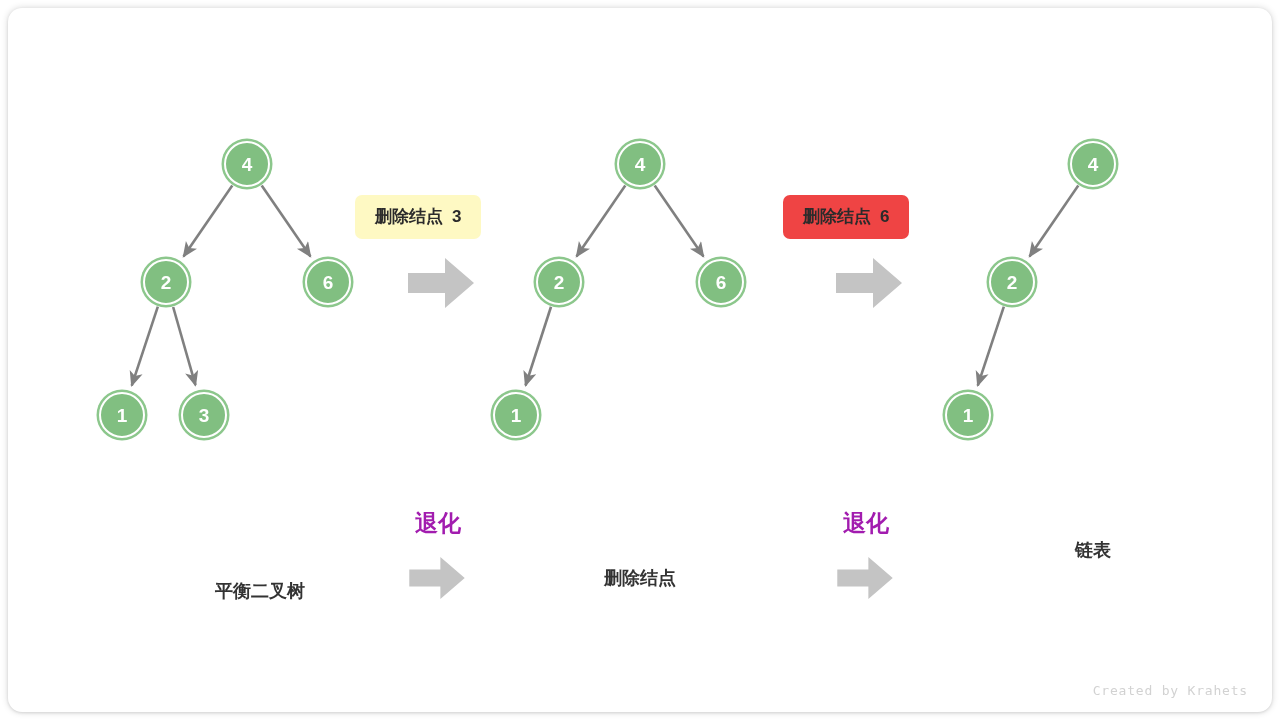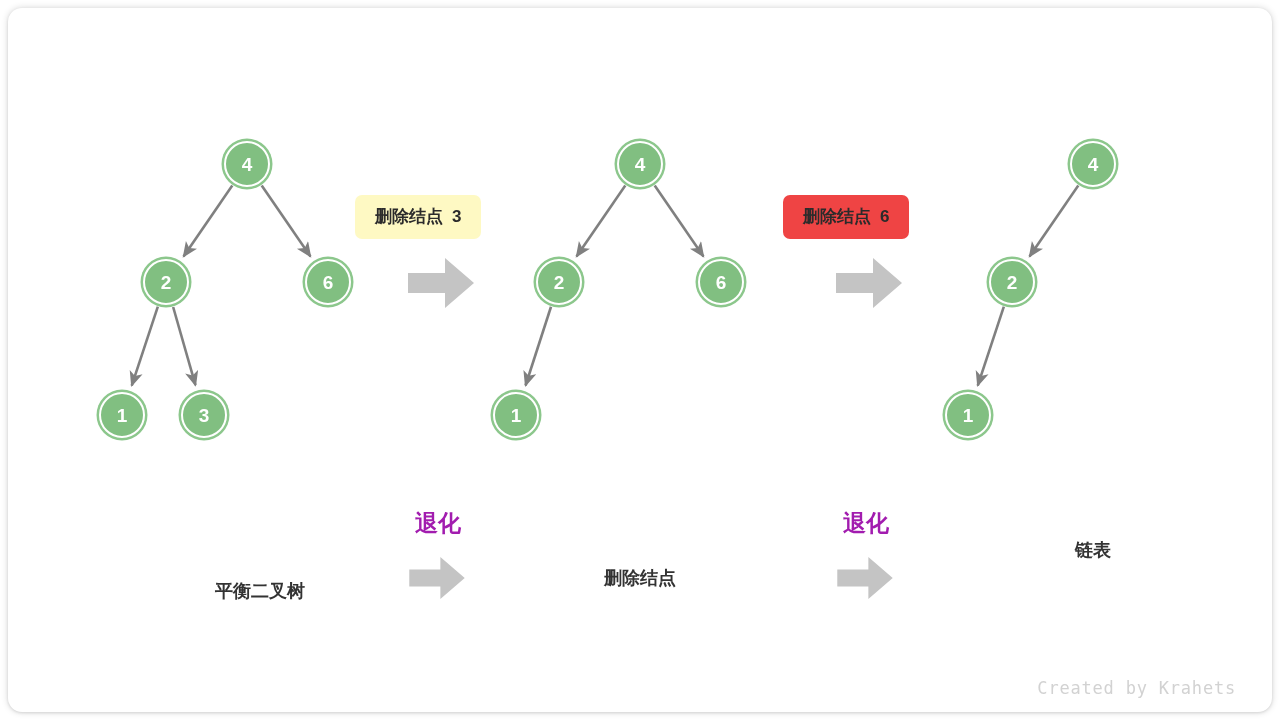--- a/index.html
+++ b/index.html
@@ -86,24 +86,24 @@
     color: #a21caf;
     font-size: 23px;
     font-weight: 700;
     white-space: nowrap;
     transform: translateX(-50%);
     font-family: "Liberation Sans", "DejaVu Sans", sans-serif;
   }
   
   .watermark {
     position: absolute;
-    right: 44px;
+    right: 32px;
     bottom: 22px;
     color: #d2d2d2;
-    font-size: 17px;
+    font-size: 13px;
     letter-spacing: 0.8px;
     font-family: "DejaVu Sans Mono", "Liberation Mono", monospace;
   }
 </style>
 </head>
 <body>
 
 <div id="canvas">
   <div class="card"></div>
 

